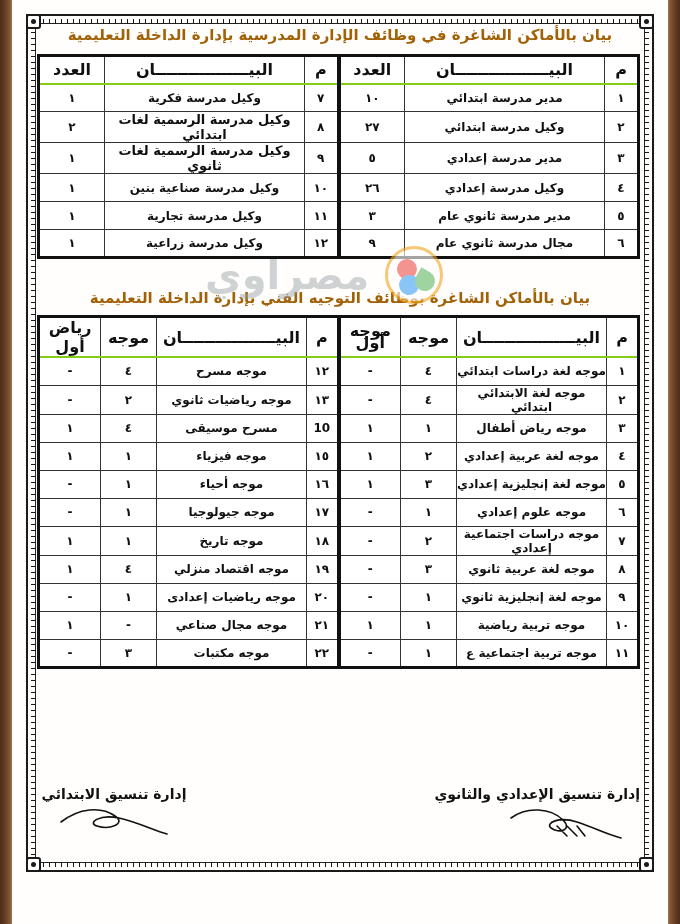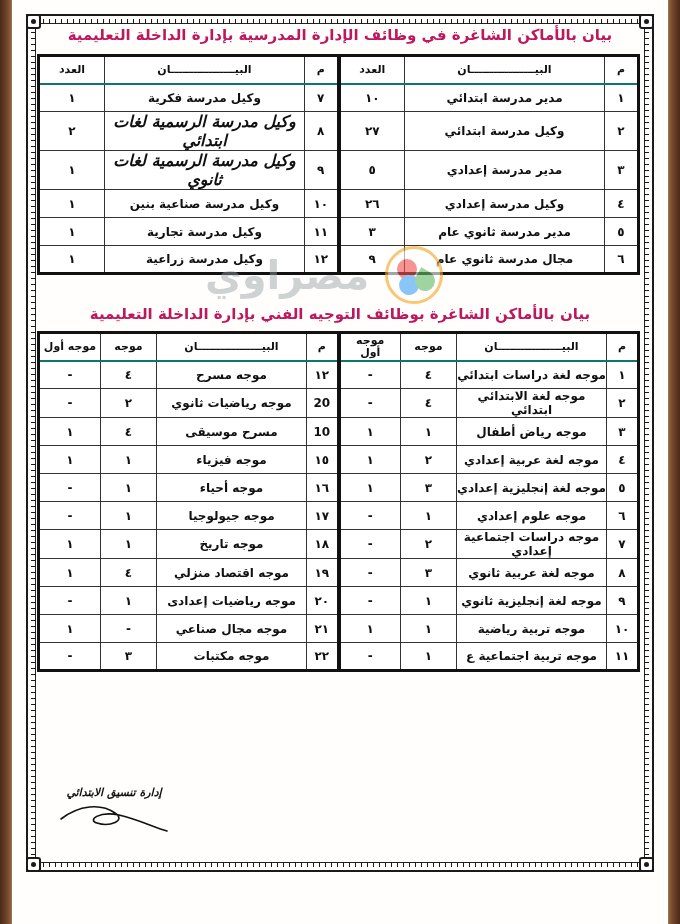--- a/index.html
+++ b/index.html
@@ -74,21 +74,21 @@
   
   .content {
     position: absolute;
     left: 40px; right: 40px; top: 26px;
   }
 
   .doc-title {
     text-align: center;
     font-size: 15px;
     font-weight: bold;
-    color: #be185d;
+    color: #a16207;
     letter-spacing: -0.2px;
     margin: 0 0 10px 0;
     white-space: nowrap;
   }
   .doc-title.second { margin-top: 30px; margin-bottom: 8px; }
 
   
   table.sheet {
     width: 600px;
     border-collapse: collapse;
@@ -100,31 +100,31 @@
   table.sheet td, table.sheet th {
     border: 1px solid #333;
     text-align: center;
     vertical-align: middle;
     color: #101010;
     font-weight: bold;
     padding: 0;
   }
   table.sheet thead th {
     height: 28px;
-    font-size: 11px;
-    border-bottom: 2px solid #0f766e;
+    font-size: 16px;
+    border-bottom: 2px solid #84cc16;
   }
   table.sheet tbody td { height: 28px; font-size: 12px; }
 
   
   .splitL { border-left: 4px solid #111 !important; }
 
   .num  { font-size: 12.5px; }
   .desc { font-size: 12.5px; }
-  .desc.small { font-size: 16px; font-weight: bold; font-style: italic; }
+  .desc.small { font-size: 13px; font-weight: bold; }
   .cnt  { font-size: 12.5px; }
 
   .hdr-bayan { letter-spacing: -1px; }
 
   .two-line { font-size: 11px; line-height: 12px; }
 
   
   .t1 col.c-m    { width: 34px; }
   .t1 col.c-b    { width: 200px; }
   .t1 col.c-n    { width: 66px; }
@@ -140,25 +140,24 @@
     position: absolute;
     left: 40px; right: 40px;
     top: 786px;
     display: flex;
     flex-direction: row-reverse;
     justify-content: space-between;
     direction: rtl;
   }
   .sig-block { width: 148px; text-align: center; position: relative; }
   .sig-label {
-    font-size: 11px;
+    font-size: 14px;
     font-weight: bold;
     color: #111;
     white-space: nowrap;
-    font-style: italic;
   }
   .sig-mark { height: 42px; margin-top: 2px; }
   .sig-mark svg { display: block; margin: 0 auto; }
 
   
   .watermark {
     position: absolute;
     left: 205px; top: 244px;
     width: 290px; height: 62px;
     pointer-events: none;
@@ -304,40 +303,40 @@
           <th class="num">م</th>
           <th class="hdr-bayan">البيـــــــــــــــــان</th>
           <th>موجه</th>
           <th class="two-line splitL">
             <span>موجه</span><br>
             <span>أول</span>
           </th>
           <th class="num">م</th>
           <th class="hdr-bayan">البيـــــــــــــــــان</th>
           <th>موجه</th>
-          <th>موجه أول</th>
+          <th>رياض أول</th>
         </tr>
       </thead>
       <tbody id="t2-body">
           <tr>
             <td class="num">١</td>
             <td class="desc">موجه لغة دراسات ابتدائي</td>
             <td class="cnt">٤</td>
             <td class="cnt splitL">-</td>
             <td class="num">١٢</td>
             <td class="desc">موجه مسرح</td>
             <td class="cnt">٤</td>
             <td class="cnt">-</td>
           </tr>
           <tr>
             <td class="num">٢</td>
             <td class="desc">موجه لغة الابتدائي ابتدائي</td>
             <td class="cnt">٤</td>
             <td class="cnt splitL">-</td>
-            <td class="num">20</td>
+            <td class="num">١٣</td>
             <td class="desc">موجه رياضيات ثانوي</td>
             <td class="cnt">٢</td>
             <td class="cnt">-</td>
           </tr>
           <tr>
             <td class="num">٣</td>
             <td class="desc">موجه رياض أطفال</td>
             <td class="cnt">١</td>
             <td class="cnt splitL">١</td>
             <td class="num">10</td>
@@ -440,15 +439,23 @@
 
   <div class="signatures" id="sig-row">
       <div class="sig-block">
         <div class="sig-label">إدارة تنسيق الابتدائي</div>
         <div class="sig-mark">
           <svg width="130" height="40" viewBox="0 0 130 40" fill="none" stroke="#111" stroke-width="1.6" stroke-linecap="round">
             <path d="M12,18 C30,4 52,2 66,12 C78,20 60,26 48,22 C38,19 50,10 70,14 C88,18 104,26 118,30"></path>
           </svg>
         </div>
       </div>
+      <div class="sig-block">
+        <div class="sig-label">إدارة تنسيق الإعدادي والثانوي</div>
+        <div class="sig-mark">
+          <svg width="130" height="40" viewBox="0 0 130 40" fill="none" stroke="#111" stroke-width="1.6" stroke-linecap="round">
+            <path d="M10,14 C26,2 50,4 62,16 C72,26 58,30 50,24 C44,19 58,12 76,18 C92,23 104,30 120,34 M56,22 l10,10 M66,22 l10,10 M76,22 l8,10"></path>
+          </svg>
+        </div>
+      </div>
     </div>
 
 </div>
 
 </body></html>

